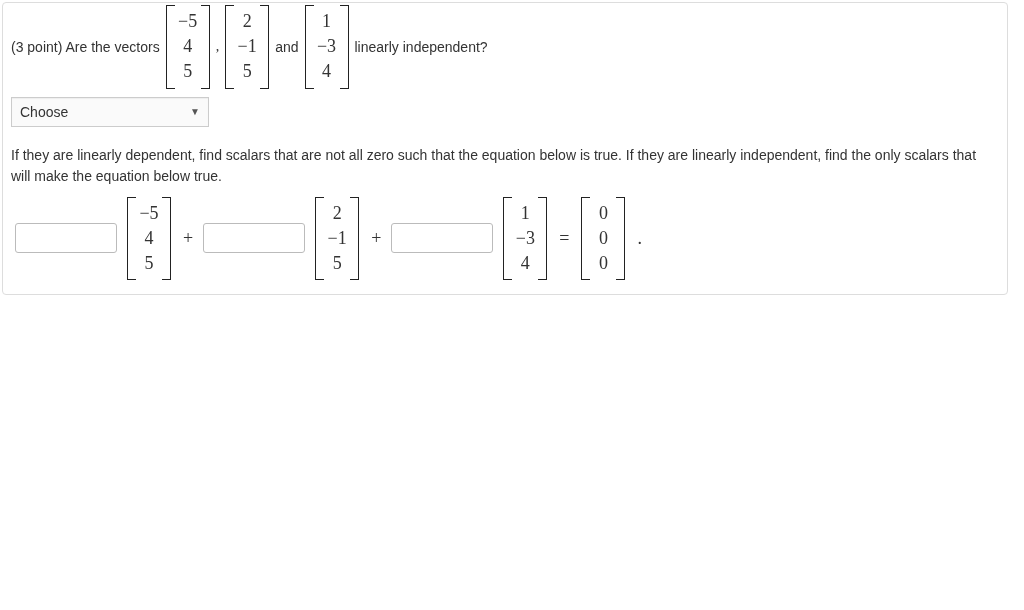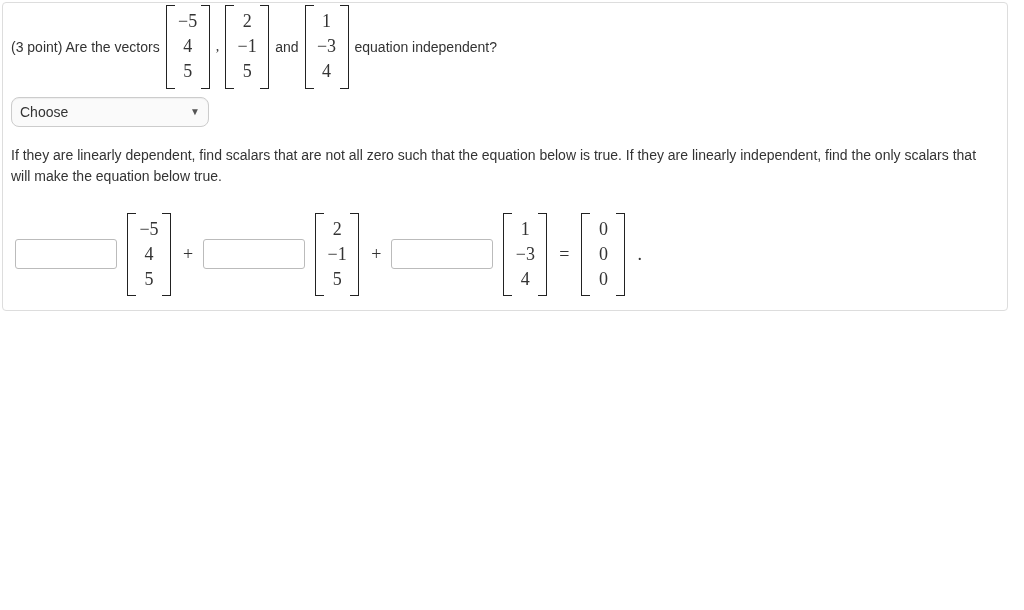--- a/index.html
+++ b/index.html
@@ -46,36 +46,36 @@
     min-width: 20px;
     text-align: center;
     line-height: 1.4;
   }
   .vcol span { text-align: center; }
   .dropdown {
     display: inline-flex;
     align-items: center;
     justify-content: space-between;
     border: 1px solid #ccc;
-    border-radius: 8px;
+    border-radius: 0;
     background: #fafafa;
     padding: 6px 8px;
     width: 180px;
     margin: 8px 0 14px 0;
     cursor: pointer;
     font-size: 14px;
     color: #333;
     box-shadow: inset 0 1px 1px rgba(0,0,0,0.05);
   }
   .dropdown .caret {
     font-size: 10px;
     color: #555;
   }
   .instruction {
-    margin: 4px 0 26px 0;
+    margin: 4px 0 10px 0;
     line-height: 1.5;
   }
   .eq-line {
     display: flex;
     align-items: center;
     gap: 8px;
     margin-top: 10px;
     padding-left: 4px;
   }
   .scalar-input {
@@ -128,21 +128,21 @@
     <span class="vector">
       <span class="bracket-left"></span>
       <span class="vcol">
         <span>1</span>
         <span>−3</span>
         <span>4</span>
       </span>
       <span class="bracket-right"></span>
     </span>
 
-    <span>equation independent?</span>
+    <span>linearly independent?</span>
   </div>
 
   <div class="dropdown">
     <span>Choose</span>
     <span class="caret">▼</span>
   </div>
 
   <div class="instruction">If they are linearly dependent, find scalars that are not all zero such that the equation below is true. If they are linearly independent, find the only scalars that will make the equation below true.</div>
 
   <div class="eq-line">

